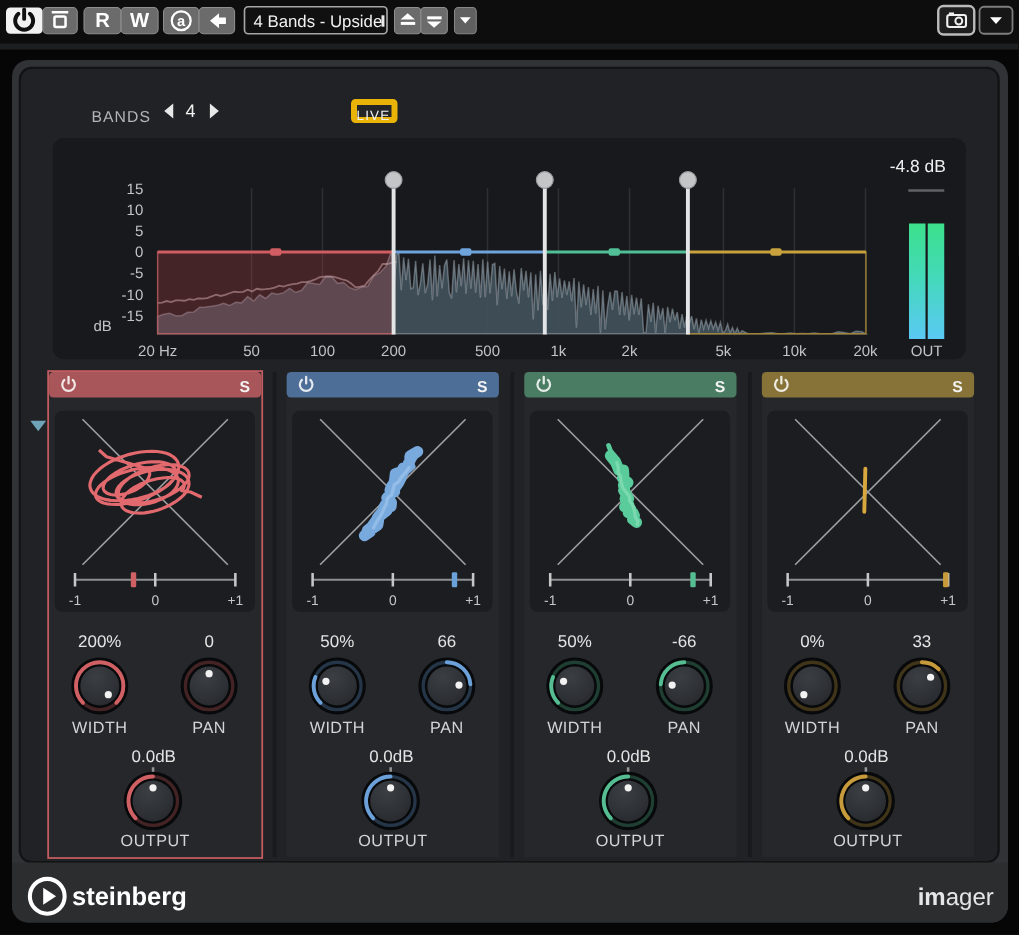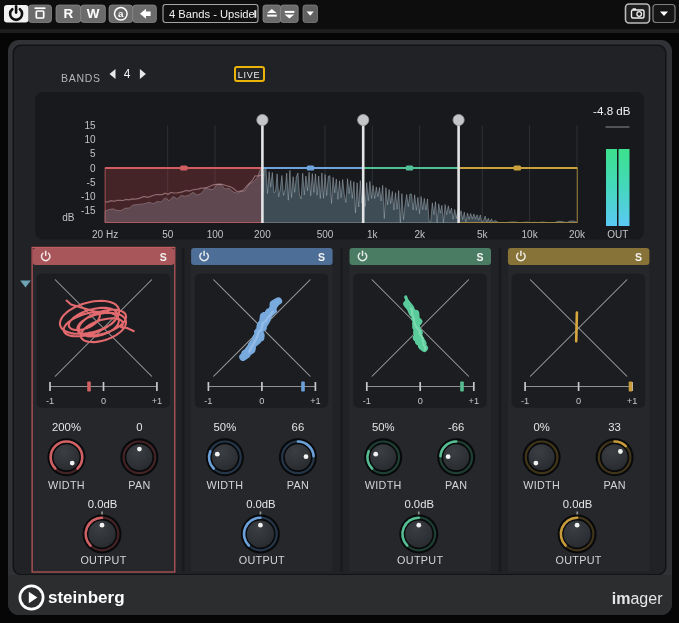--- a/index.html
+++ b/index.html
@@ -55,21 +55,21 @@
 <path d="M660 11.5 L664 16 L668 11.5 Z" fill="#fff"></path>
 </svg>
 <div class="abs" style="left:8px;top:40px;width:664px;height:575px;background:#303236;border-radius:11px;"></div>
 <div class="abs" style="left:14px;top:46px;width:651px;height:528px;background:#202225;border-radius:7px;box-shadow:0 0 0 1.5px #121315;"></div>
 <div class="lbl" style="left:61px;top:72px;font-size:10.5px;color:#b4b5b7;letter-spacing:0.7px;">BANDS</div>
 <svg class="abs" style="left:106px;top:68px" width="45" height="12" viewBox="0 0 45 12">
 <path d="M9.5 1 L3.5 6 L9.5 11 Z" fill="#e8e8e9"></path>
 <path d="M33.9 1 L39.9 6 L33.9 11 Z" fill="#e8e8e9"></path>
 </svg>
 <div class="lbl" style="left:119px;top:66.5px;width:16px;text-align:center;font-size:12px;color:#f0f0f0;">4</div>
-<div class="abs" style="left:233.5px;top:66px;width:31px;height:15.5px;border:2px solid #eab308;border-radius:3px;background:#232527;color:#f0f0f0;font-size:9px;letter-spacing:0.8px;text-align:center;line-height:14px;">LIVE</div>
+<div class="abs" style="left:233.5px;top:66px;width:31px;height:15.5px;border:4px solid #eab308;border-radius:3px;background:#232527;color:#f0f0f0;font-size:9px;letter-spacing:0.8px;text-align:center;line-height:14px;">LIVE</div>
 <svg class="abs" style="left:34.5px;top:91.5px" width="609" height="148" viewBox="34.5 91.5 609 148">
 <defs>
 <linearGradient id="mg" x1="0" y1="0" x2="0" y2="1">
         <stop offset="0" stop-color="#3ce18c"></stop>
         <stop offset="0.45" stop-color="#43d9b8"></stop>
         <stop offset="1" stop-color="#5ac9f4"></stop>
       </linearGradient>
 </defs>
 <rect x="34.5" y="91.5" width="609" height="147.5" rx="8" fill="#17191c"></rect>
 <line x1="167.2" y1="125" x2="167.2" y2="222" stroke="#2e3134" stroke-width="1"></line>

